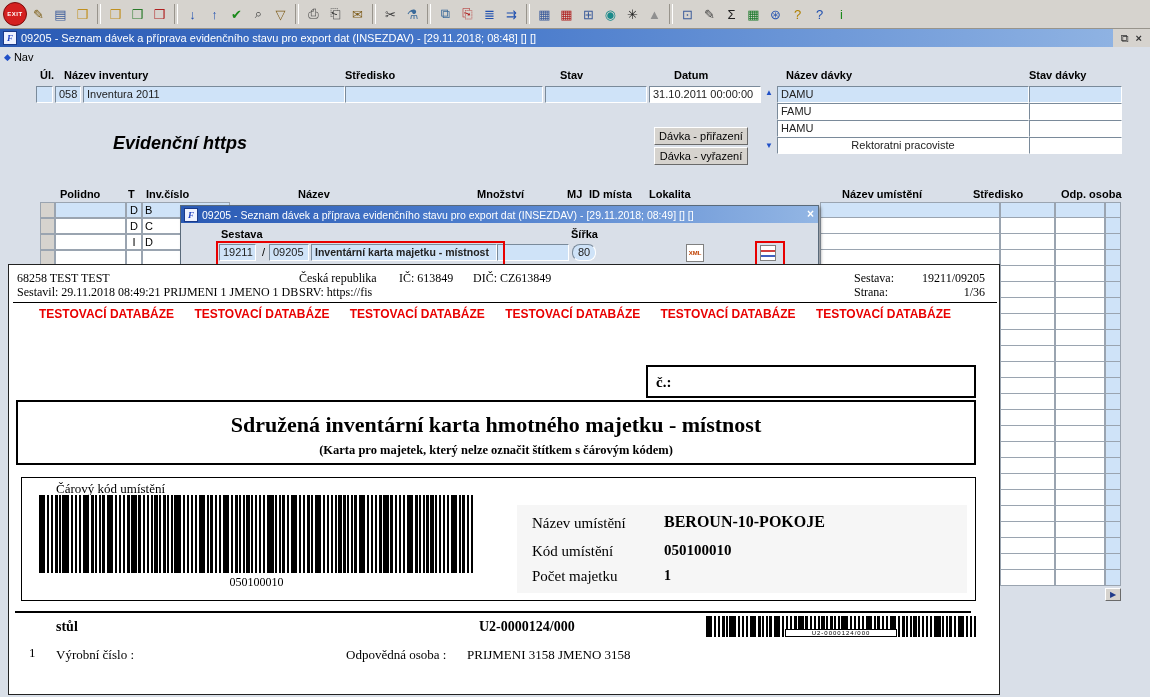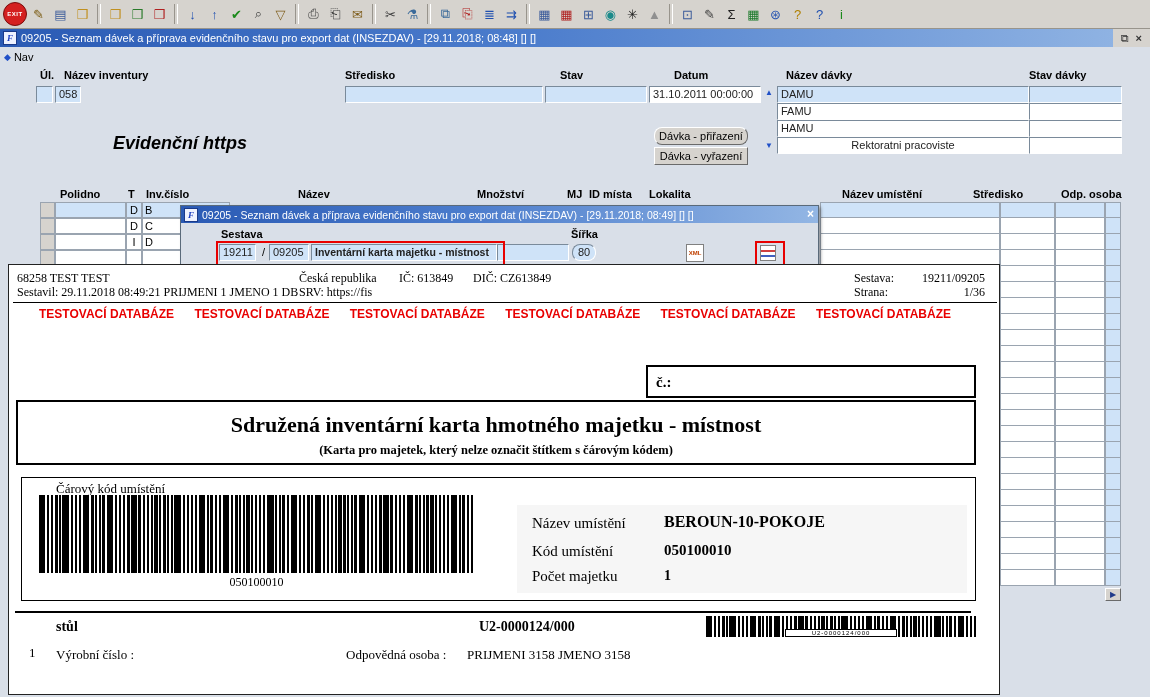--- a/index.html
+++ b/index.html
@@ -125,40 +125,41 @@
   <span class="lbl" style="left:40px;top:69px;">Úl.</span>
   <span class="lbl" style="left:64px;top:69px;">Název inventury</span>
   <span class="lbl" style="left:345px;top:69px;">Středisko</span>
   <span class="lbl" style="left:560px;top:69px;">Stav</span>
   <span class="lbl" style="left:674px;top:69px;">Datum</span>
   <span class="lbl" style="left:786px;top:69px;">Název dávky</span>
   <span class="lbl" style="left:1029px;top:69px;">Stav dávky</span>
 
   <div class="fld" style="left:36px;top:86px;width:17px;"></div>
   <div class="fld" style="left:55px;top:86px;width:26px;">058</div>
+  <div class="fld" style="left:83px;top:86px;width:262px;">Inventura 2011</div>
   <div class="fld" style="left:345px;top:86px;width:198px;"></div>
   <div class="fld" style="left:545px;top:86px;width:102px;"></div>
   <div class="fld white" style="left:649px;top:86px;width:112px;">31.10.2011 00:00:00</div>
 
   <div class="abs" style="left:763px;top:86px;width:14px;height:68px;">
     <span class="tri" style="left:2px;top:3px;">▲</span>
     <span class="tri" style="left:2px;top:56px;">▼</span>
   </div>
 
   <div class="fld" style="left:777px;top:86px;width:252px;">DAMU</div>
   <div class="fld white" style="left:777px;top:103px;width:252px;">FAMU</div>
   <div class="fld white" style="left:777px;top:120px;width:252px;">HAMU</div>
   <div class="fld white" style="left:777px;top:137px;width:252px;text-align:center;">Rektoratni pracoviste</div>
   <div class="fld" style="left:1029px;top:86px;width:93px;"></div>
   <div class="fld white" style="left:1029px;top:103px;width:93px;"></div>
   <div class="fld white" style="left:1029px;top:120px;width:93px;"></div>
   <div class="fld white" style="left:1029px;top:137px;width:93px;"></div>
 
   <div id="section-title">Evidenční https</div>
-  <div class="btn" style="left:654px;top:127px;width:94px;border-radius:8px;">Dávka - přiřazení</div>
+  <div class="btn" style="left:654px;top:127px;width:94px;">Dávka - přiřazení</div>
   <div class="btn" style="left:654px;top:147px;width:94px;">Dávka - vyřazení</div>
 
   <span class="hdr" style="left:60px;">Polidno</span>
   <span class="hdr" style="left:128px;">T</span>
   <span class="hdr" style="left:146px;">Inv.číslo</span>
   <span class="hdr" style="left:298px;">Název</span>
   <span class="hdr" style="left:477px;">Množství</span>
   <span class="hdr" style="left:567px;">MJ</span>
   <span class="hdr" style="left:589px;">ID místa</span>
   <span class="hdr" style="left:649px;">Lokalita</span>

